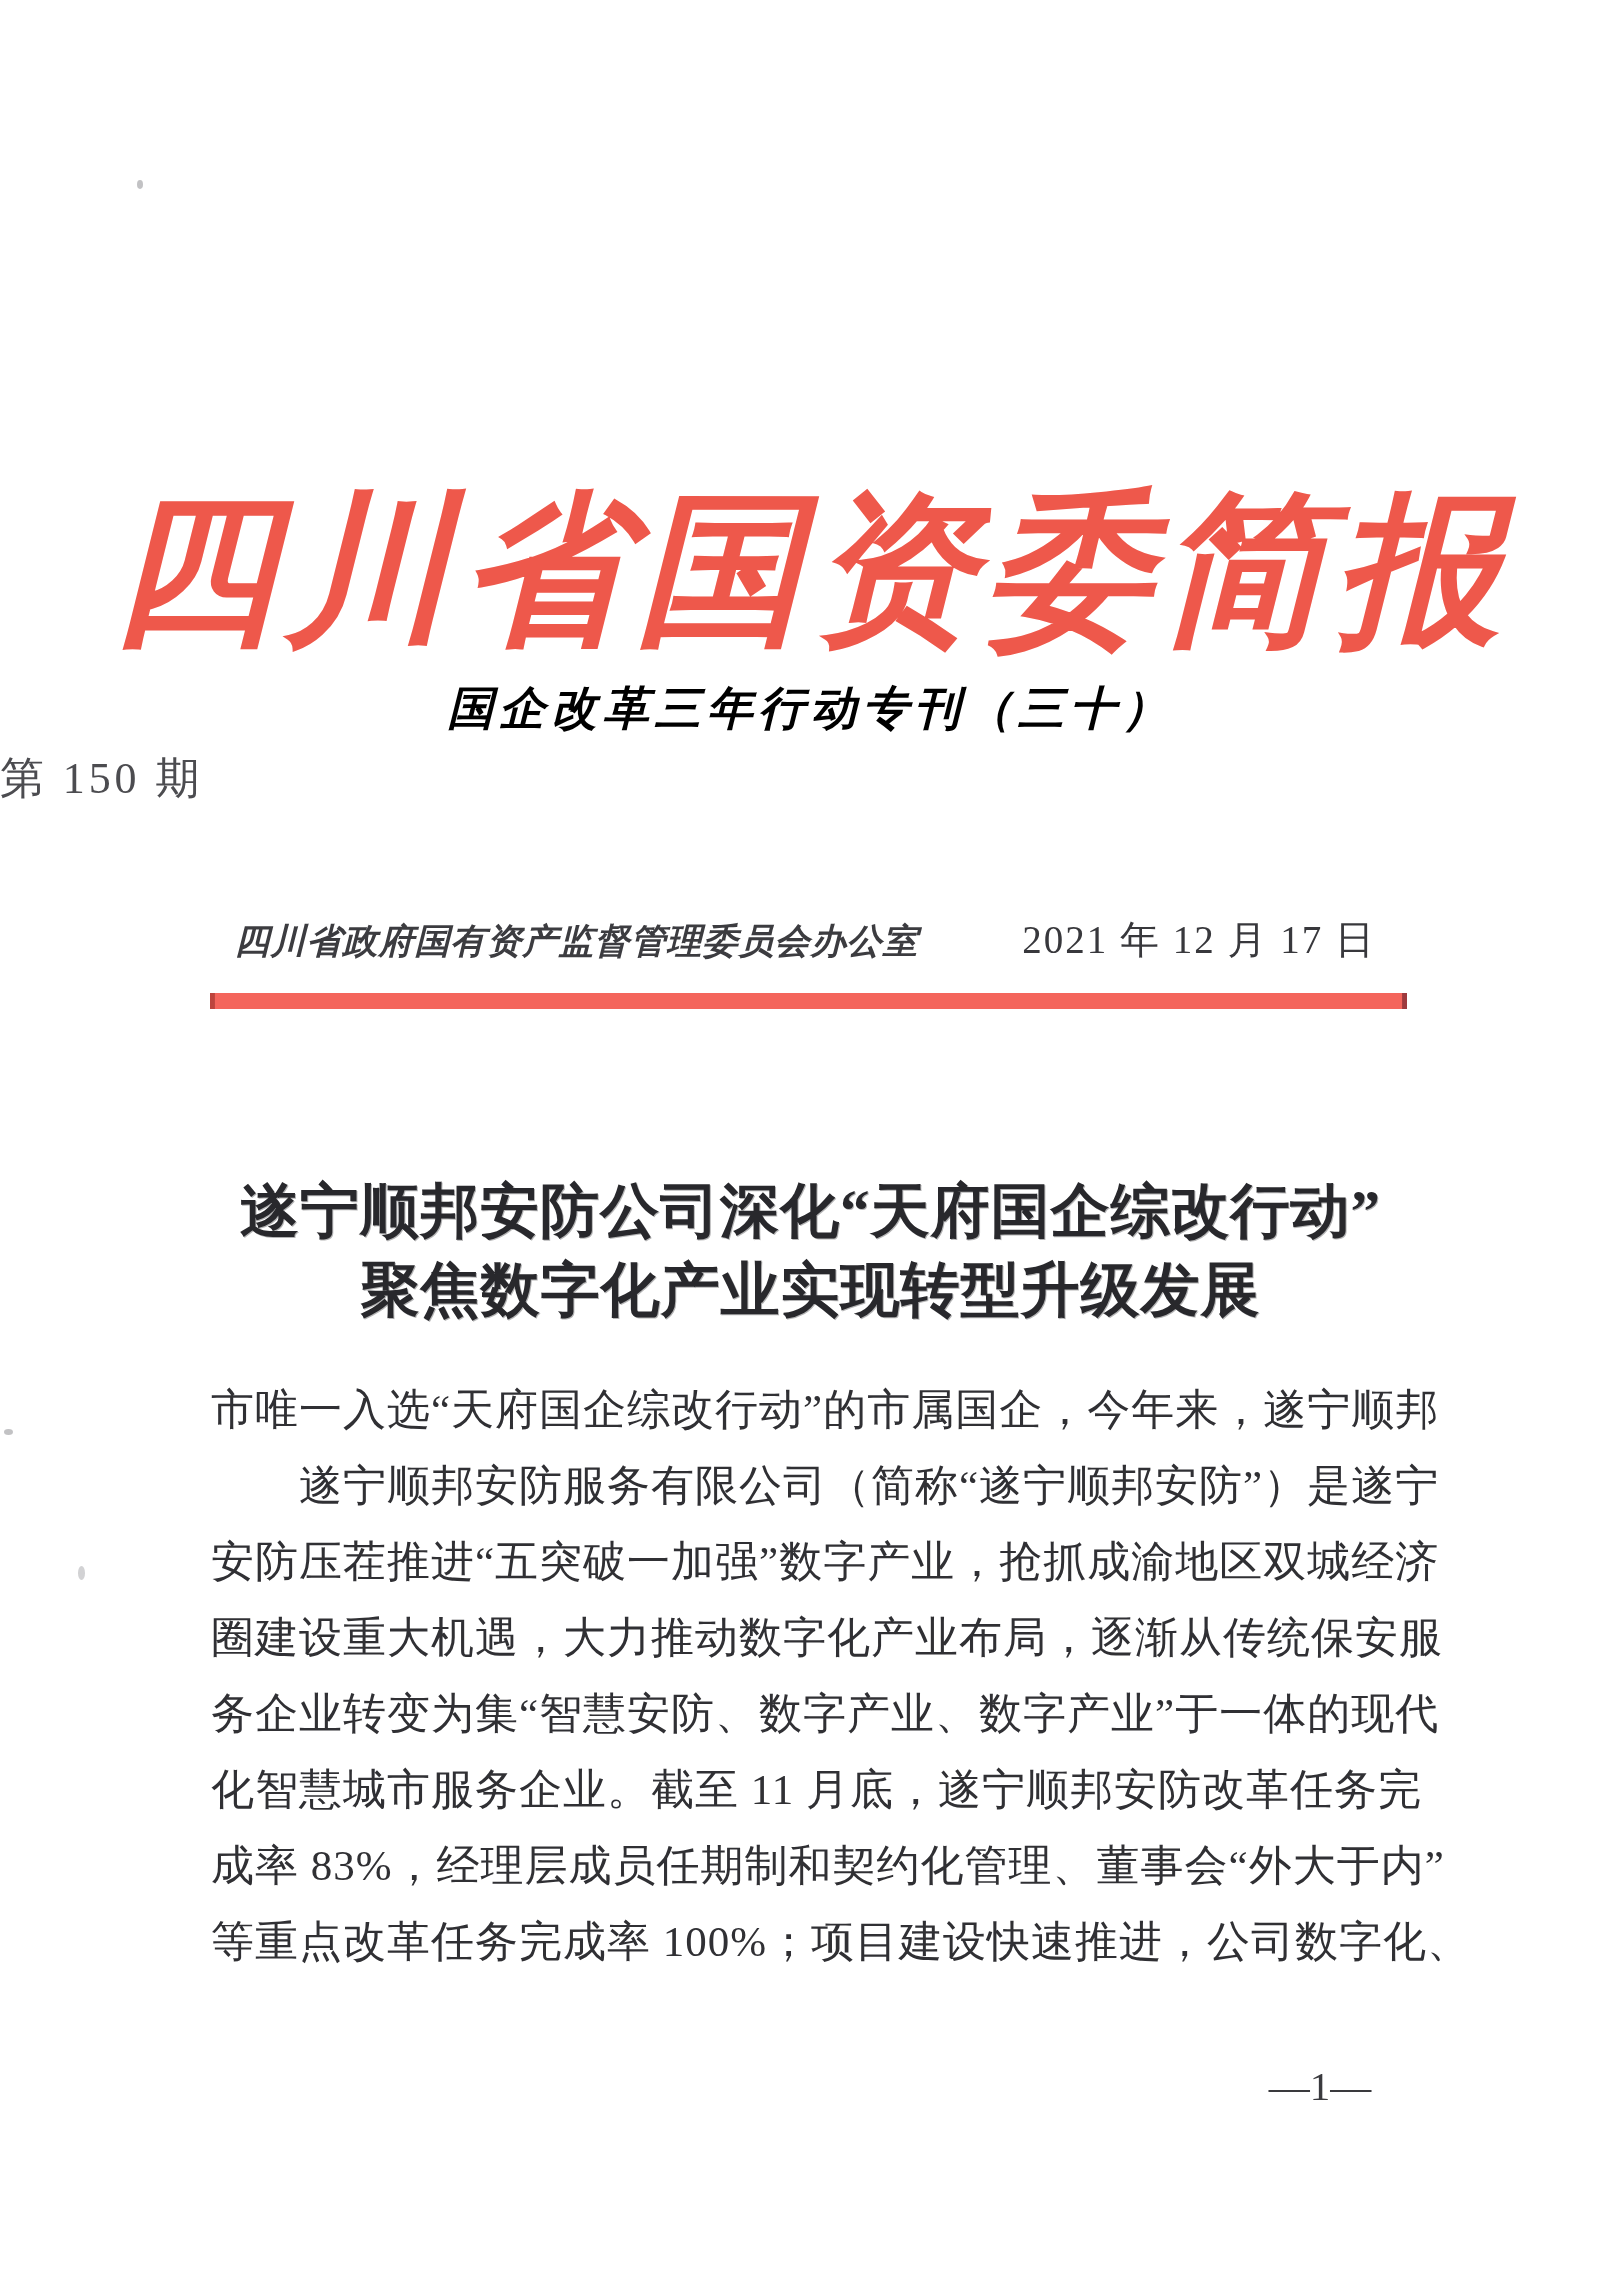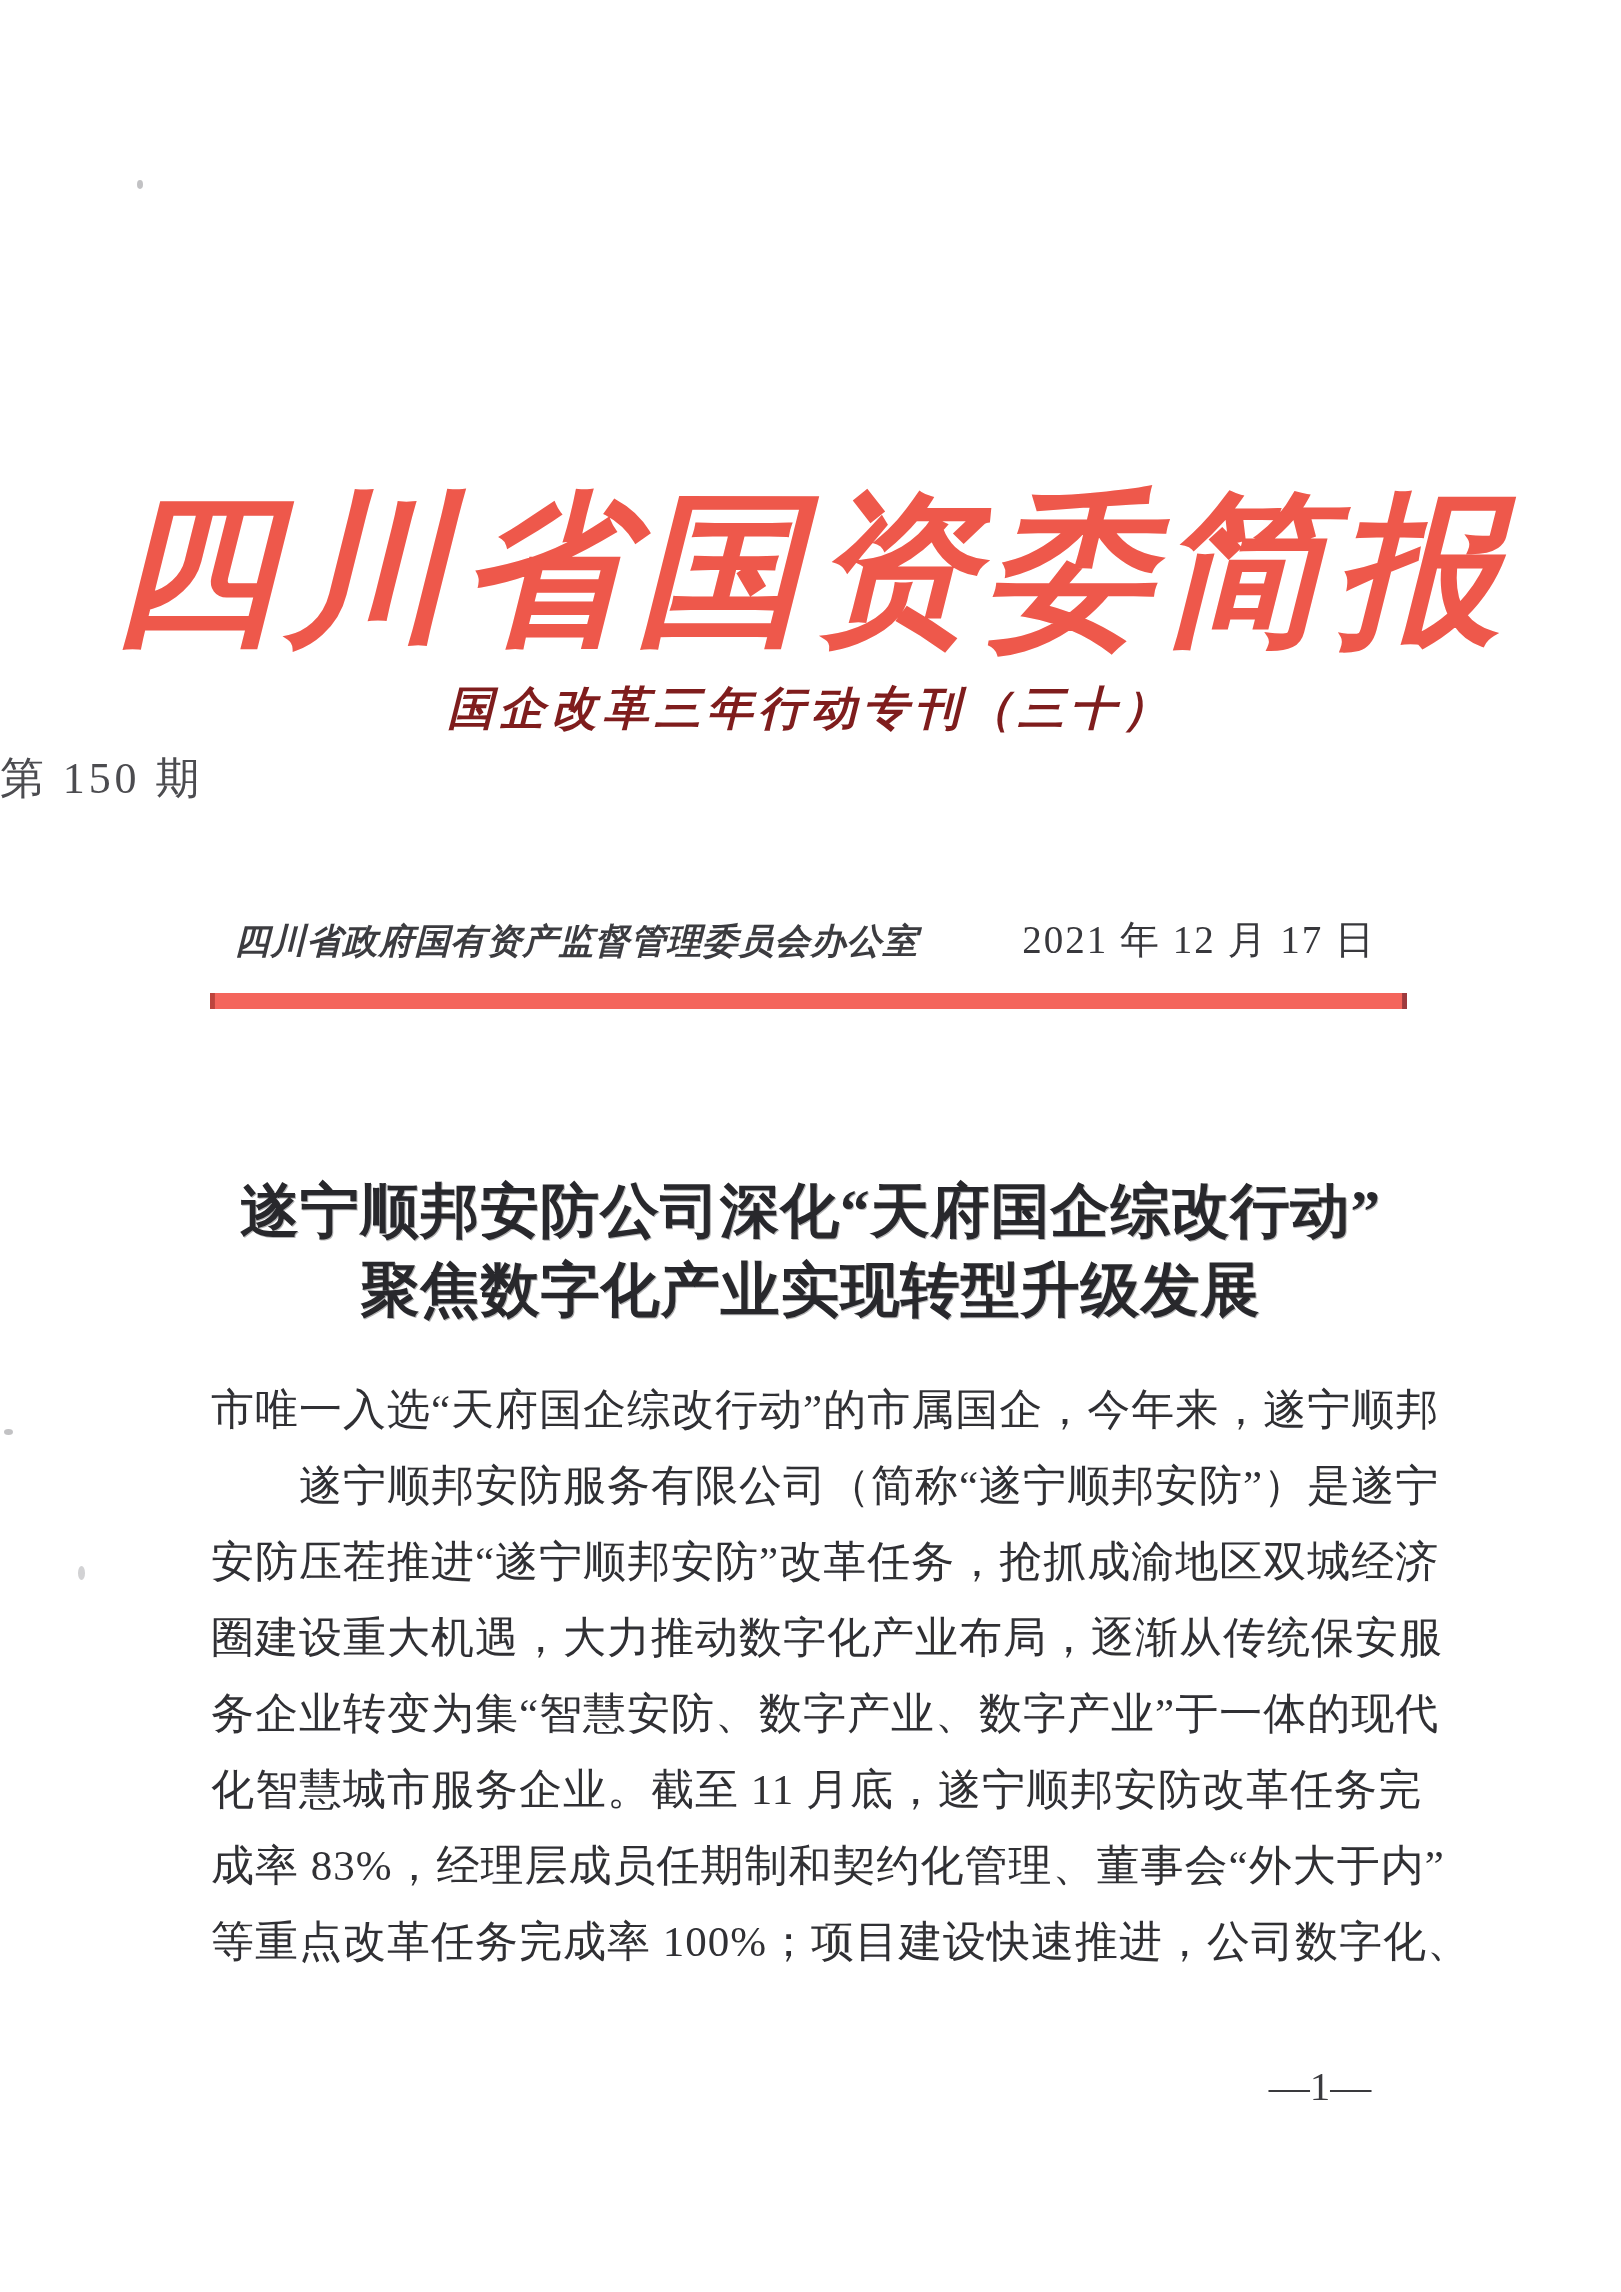--- a/index.html
+++ b/index.html
@@ -37,21 +37,21 @@
     position: absolute;
     top: 678px;
     left: 0;
     width: 1621px;
     text-align: center;
     font-size: 46px;
     line-height: 61px;
     font-weight: bold;
     font-style: italic;
     letter-spacing: 5.9px;
-    color: #7f1d1d;
+    color: #000000;
     white-space: nowrap;
   }
 
   
   .issue {
     position: absolute;
     top: 751px;
     left: 0;
     width: 1377px;
     font-size: 44px;
@@ -184,21 +184,21 @@
   <div class="red-rule"></div>
 
   <div class="article-title">
     <div>遂宁顺邦安防公司深化“天府国企综改行动”</div>
     <div>聚焦数字化产业实现转型升级发展</div>
   </div>
 
   <div class="body-text">
     <div class="body-line">市唯一入选“天府国企综改行动”的市属国企，今年来，遂宁顺邦</div>
     <div class="body-line indent">遂宁顺邦安防服务有限公司（简称“遂宁顺邦安防”）是遂宁</div>
-    <div class="body-line">安防压茬推进“遂宁顺邦安防”改革任务，抢抓成渝地区双城经济</div>
+    <div class="body-line">安防压茬推进“五突破一加强”数字产业，抢抓成渝地区双城经济</div>
     <div class="body-line">圈建设重大机遇，大力推动数字化产业布局，逐渐从传统保安服</div>
     <div class="body-line">务企业转变为集“智慧安防、数字产业、数字产业”于一体的现代</div>
     <div class="body-line">化智慧城市服务企业。截至 11 月底，遂宁顺邦安防改革任务完</div>
     <div class="body-line">成率 83%，经理层成员任期制和契约化管理、董事会“外大于内”</div>
     <div class="body-line">等重点改革任务完成率 100%；项目建设快速推进，公司数字化、</div>
   </div>
 
   <div class="page-number">—1—</div>
 
 </div>

